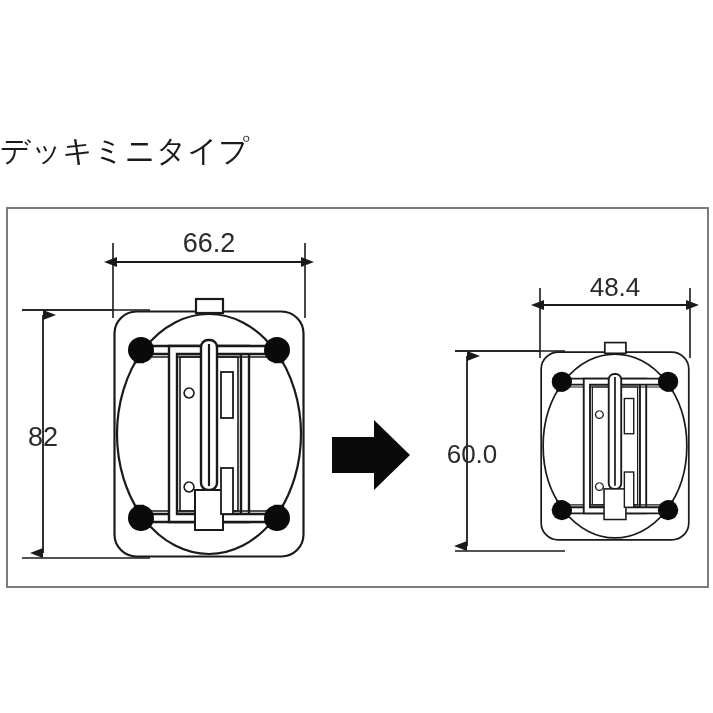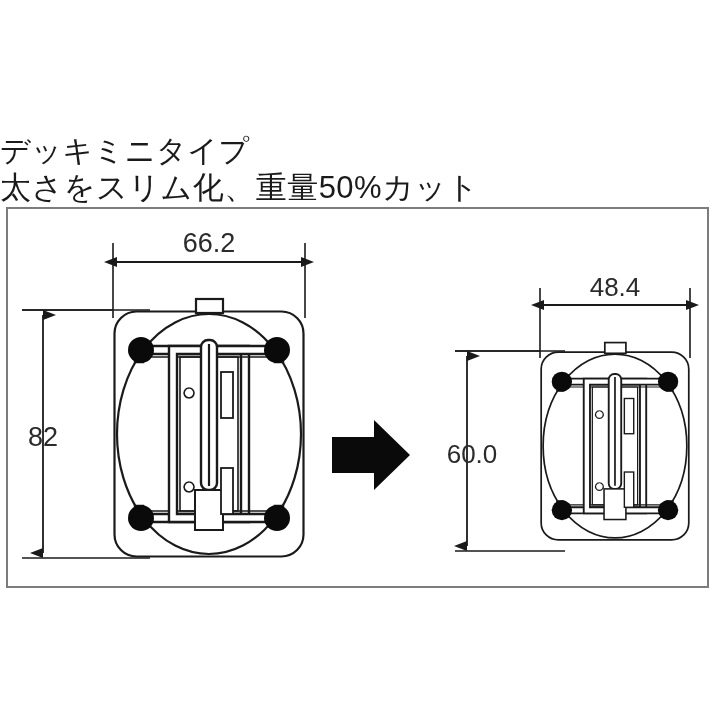--- a/index.html
+++ b/index.html
@@ -67,21 +67,20 @@
     font-size: 26px;
   }
 </style>
 </head>
 <body>
 
 <div id="root">
 
   <div class="caption-block">
     <div class="caption-line l1">デッキミニタイプ</div>
-    <div class="caption-line l2">太さをスリム化、重量50%カット</div>
   </div>
 
   <div class="frame"></div>
 
   <svg class="diagram" viewBox="0 0 713 713">
     <defs>
       <marker id="arrL" markerWidth="14" markerHeight="10" refX="13" refY="5" orient="auto" markerUnits="userSpaceOnUse">
         <path d="M13,0 L13,10 L0,5 Z" fill="#1a1a1a"></path>
       </marker>
       <marker id="arrR" markerWidth="14" markerHeight="10" refX="1" refY="5" orient="auto" markerUnits="userSpaceOnUse">

